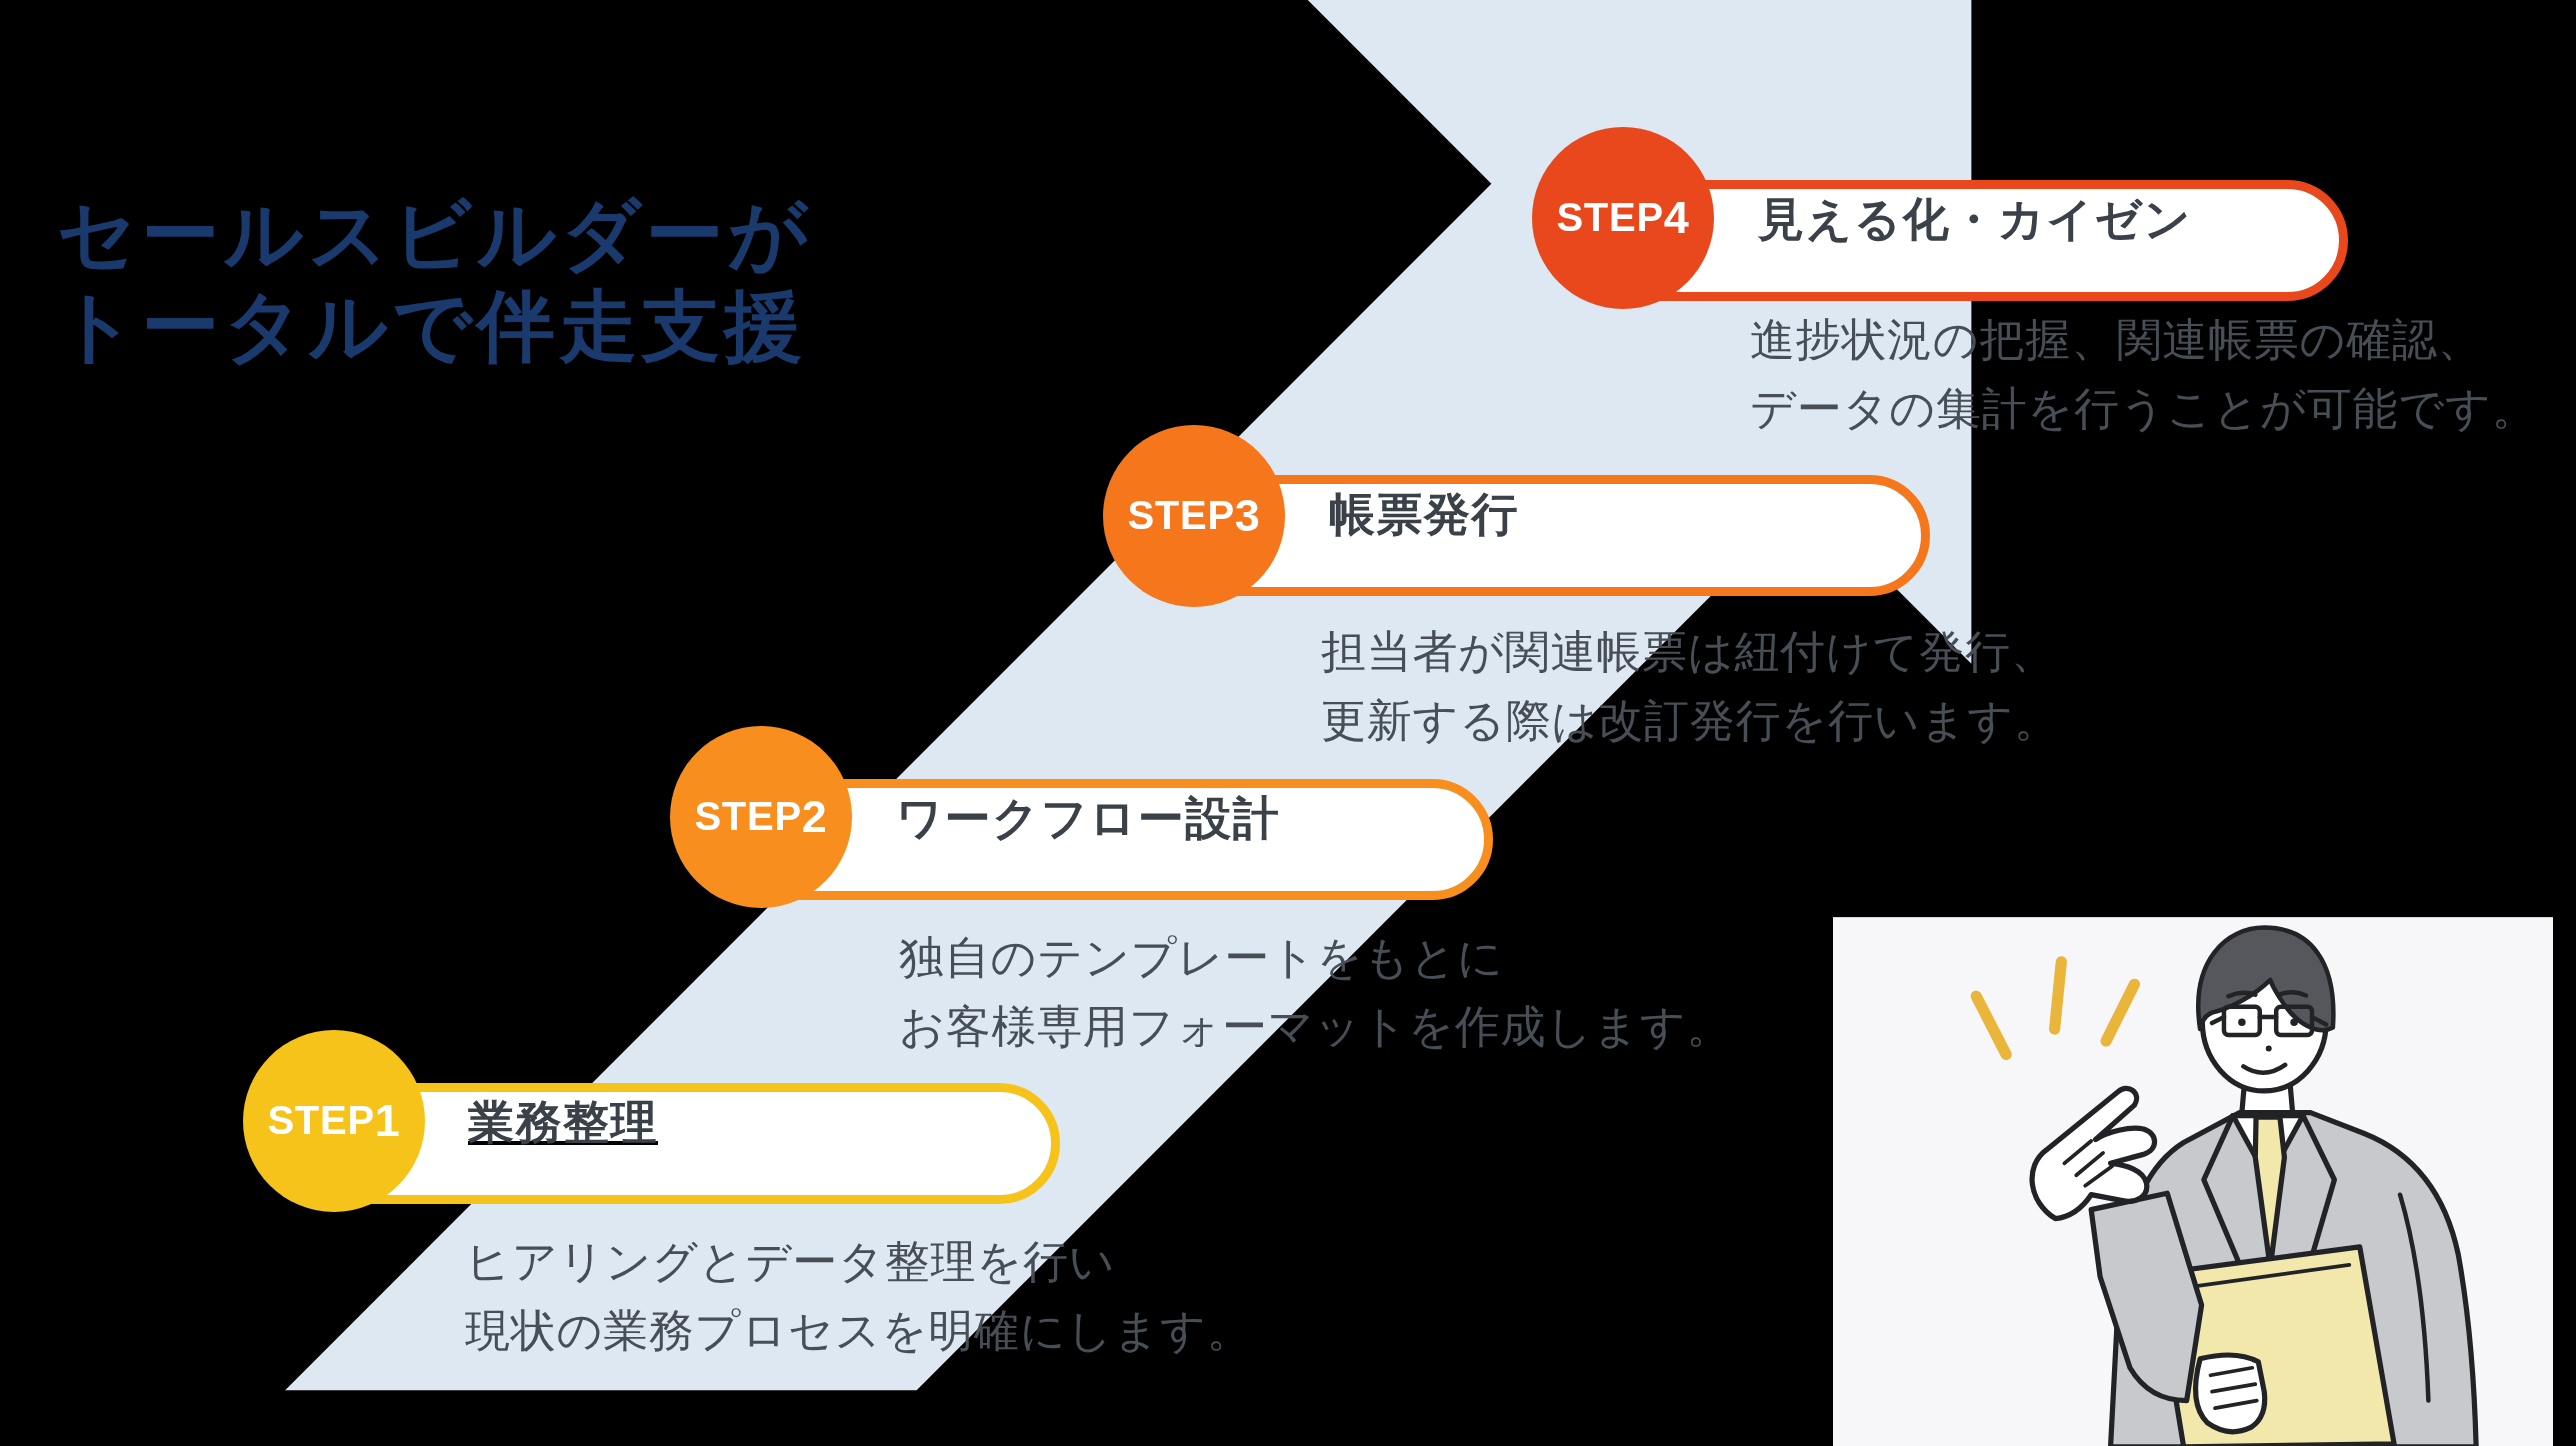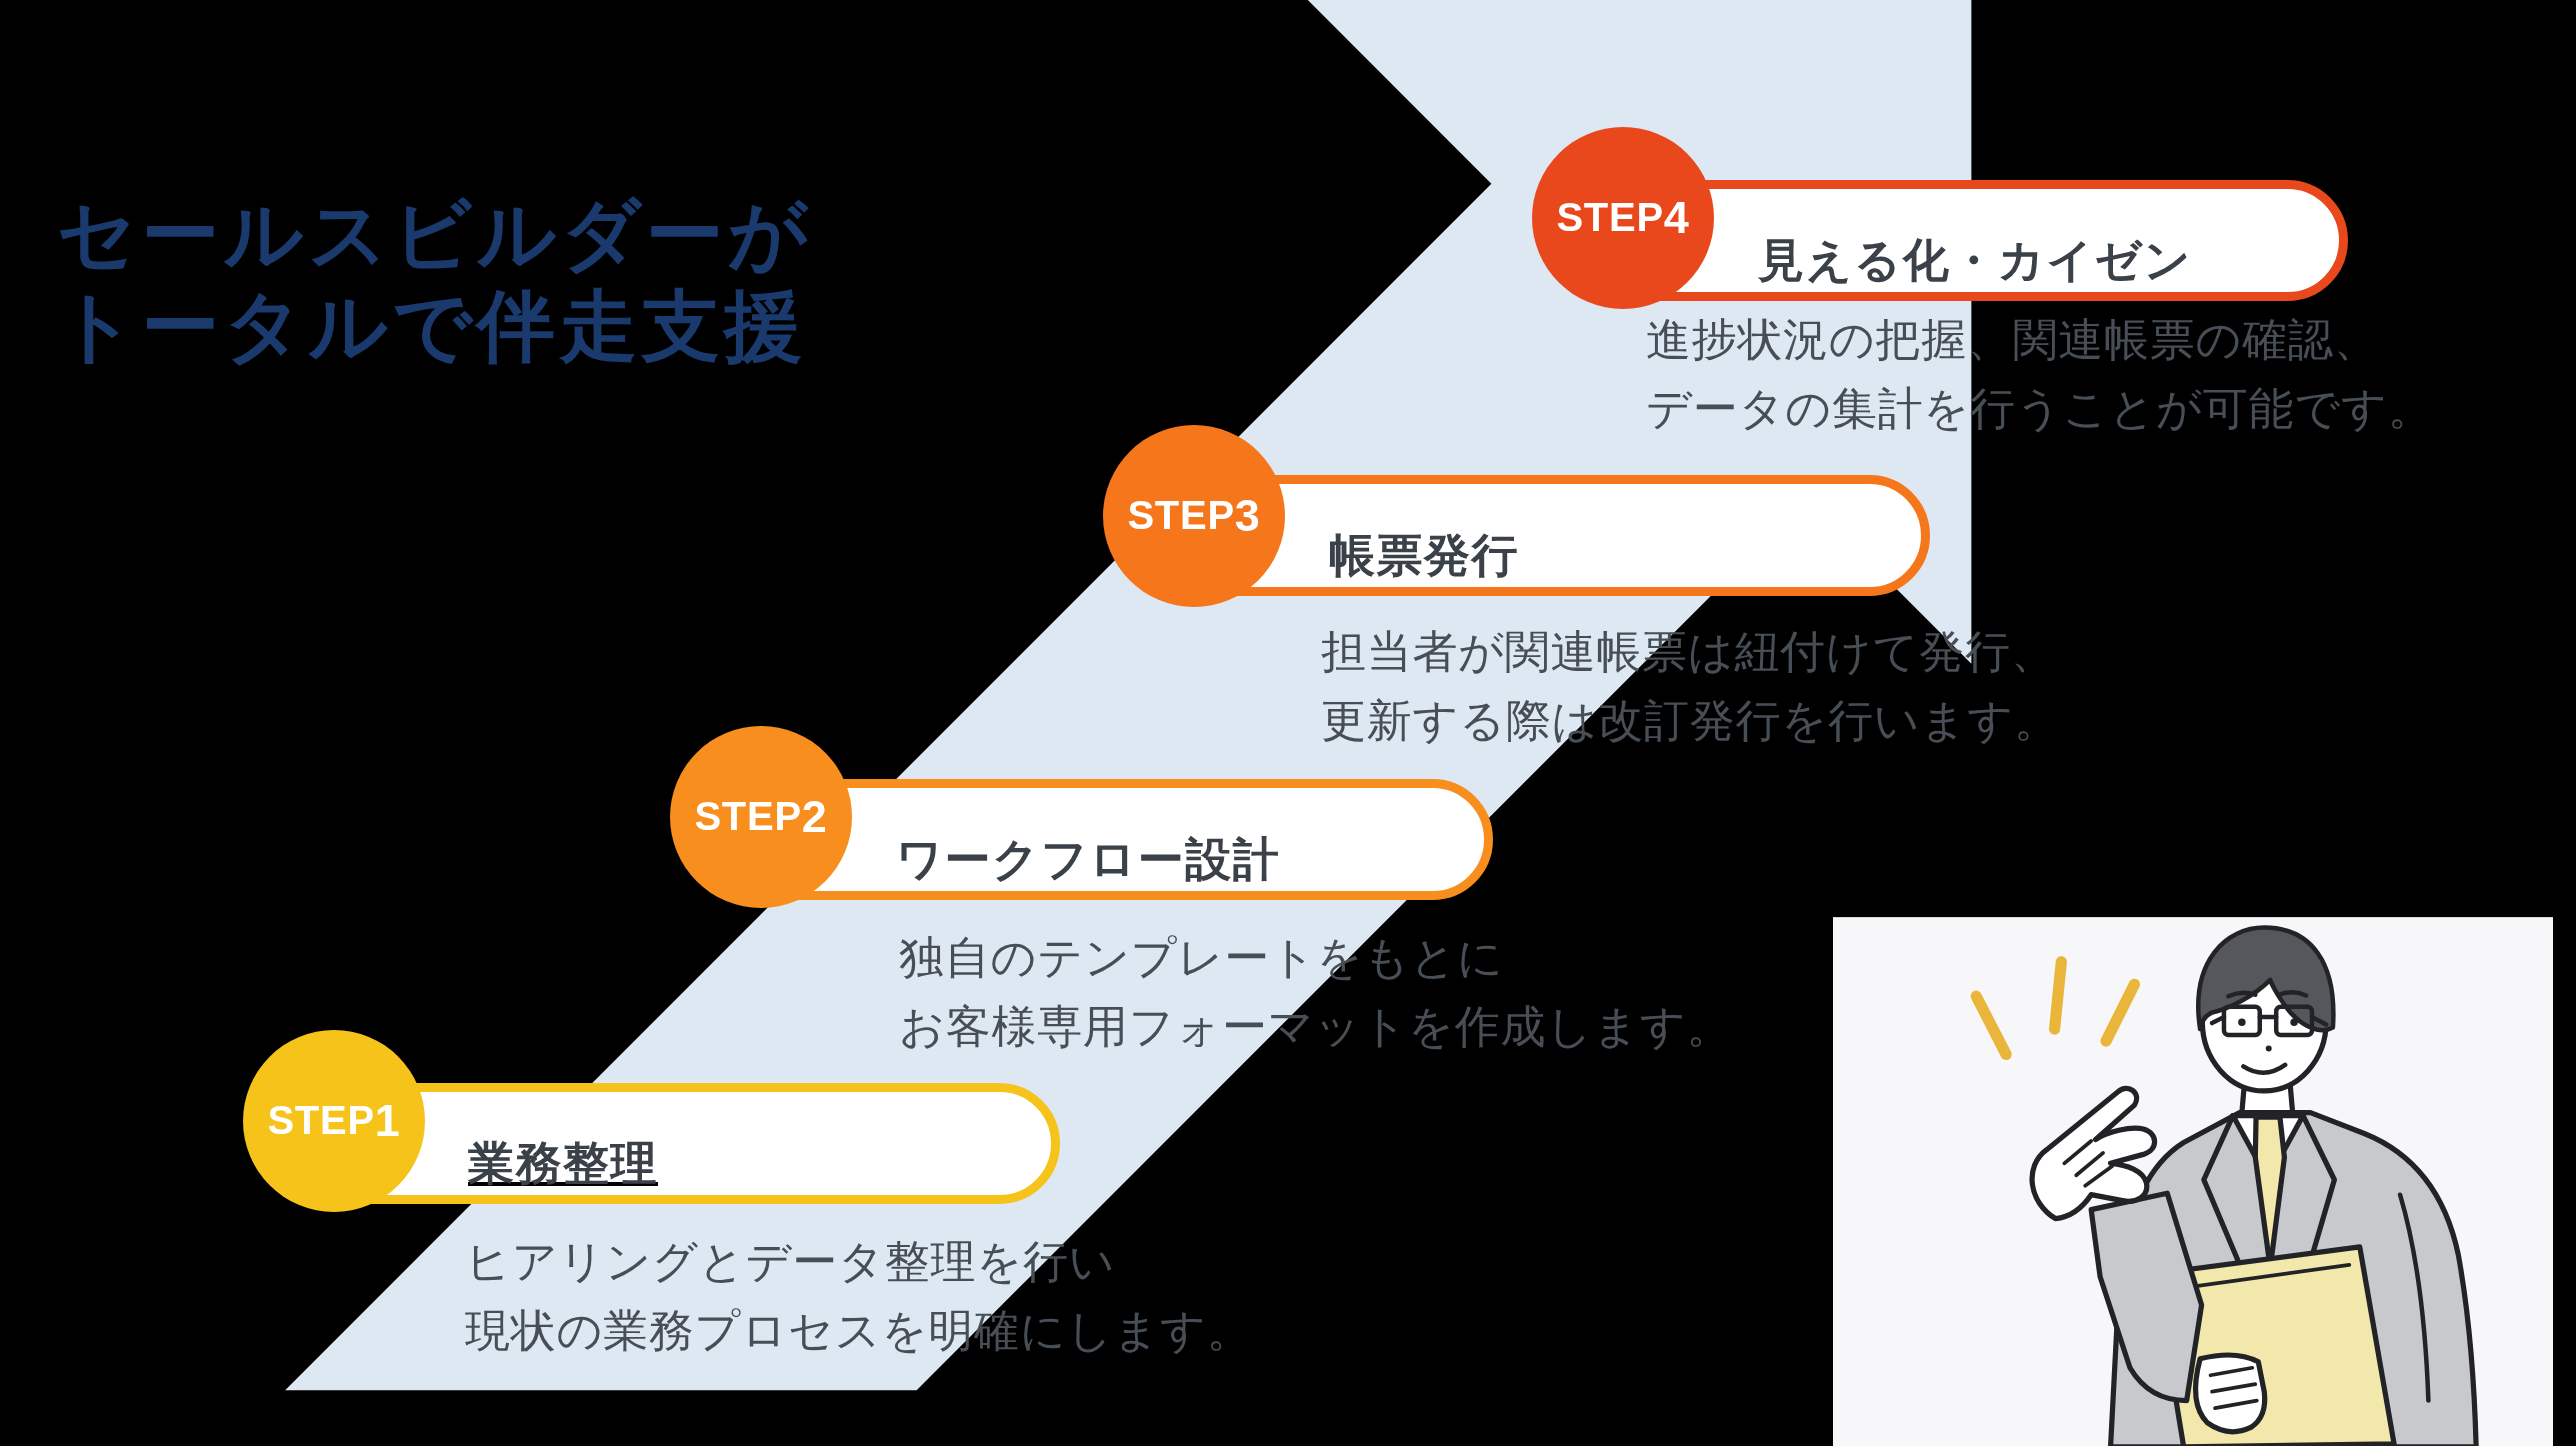--- a/index.html
+++ b/index.html
@@ -27,34 +27,34 @@
     position:absolute;width:182px;height:182px;border-radius:50%;
     background:var(--c);color:var(--badge-text-color);
     display:flex;flex-direction:row;align-items:center;justify-content:center;
     z-index:4;font-weight:700;line-height:1.08;letter-spacing:0.7px;
   }
   .badge-word{font-size:40px;}
   .badge-num{font-size:45px;}
   .pill{
     position:absolute;height:121px;background:var(--pill-fill);
     border:9.7px solid var(--c);border-radius:90px;
-    display:flex;align-items:flex-end;padding-left:170px;z-index:3;
+    display:flex;align-items:flex-start;padding-left:170px;z-index:3;
   }
   .pill-label{
     font-size:46px;font-weight:700;color:var(--label-color);
     letter-spacing:1.5px;white-space:nowrap;
   }
   .desc{
     position:absolute;z-index:2;font-size:45px;line-height:69px;
     font-weight:500;color:var(--desc-color);letter-spacing:0.7px;white-space:nowrap;
   }
   
   .s4 .badge{left:1532px;top:127px;}
   .s4 .pill{left:1579px;top:180px;width:769px;}
-  .s4 .desc{left:1646px;top:305px;}
+  .s4 .desc{left:1750px;top:305px;}
   .s3 .badge{left:1103px;top:425px;}
   .s3 .pill{left:1150px;top:475px;width:780px;}
   .s3 .desc{left:1321px;top:617px;}
   .s2 .badge{left:670px;top:726px;}
   .s2 .pill{left:717px;top:779px;width:776px;}
   .s2 .desc{left:899px;top:923px;}
   .s1 .badge{left:243px;top:1030px;}
   .s1 .pill{left:289px;top:1083px;width:771px;text-decoration:underline;}
   .s1 .desc{left:465px;top:1227px;}
   .illu{position:absolute;left:1833px;top:917px;width:720px;height:530px;z-index:2;}

